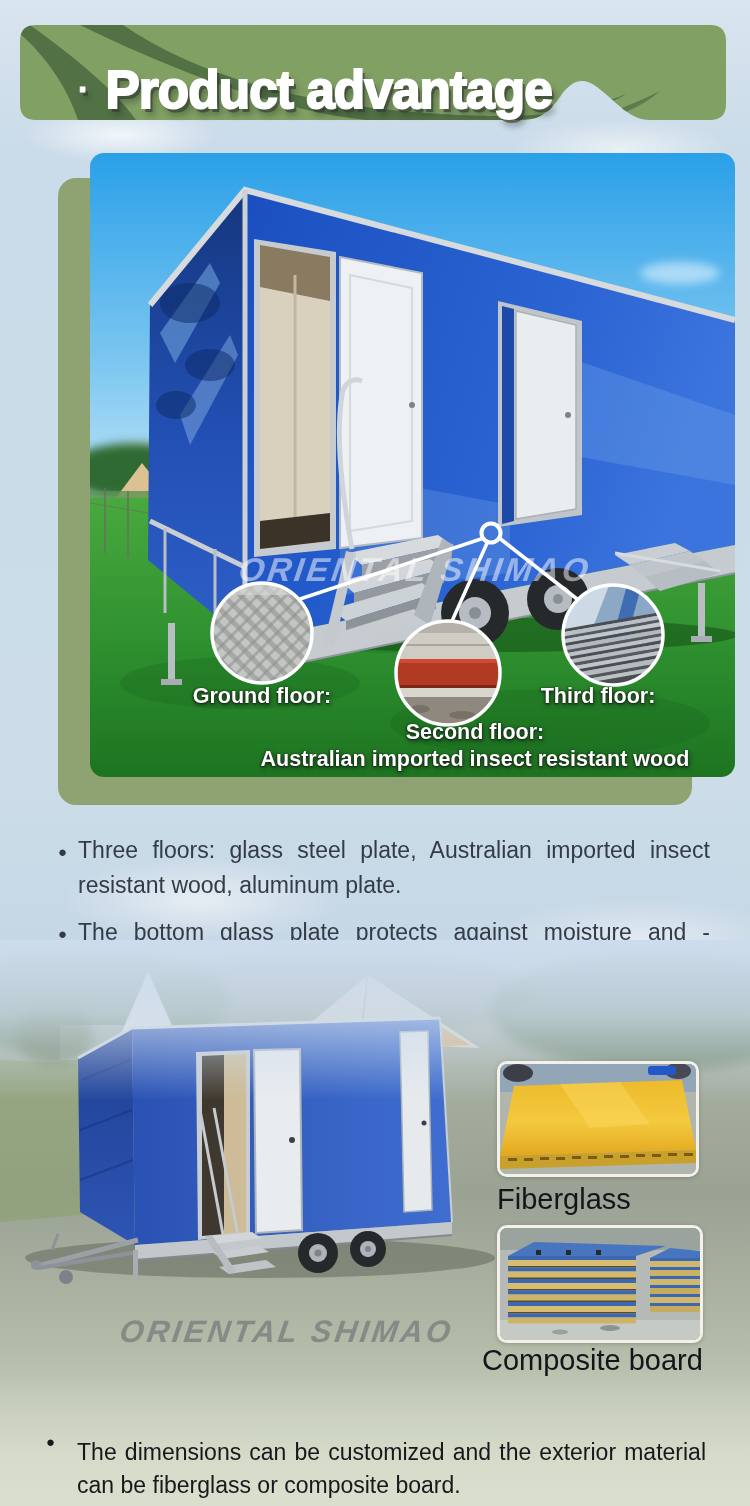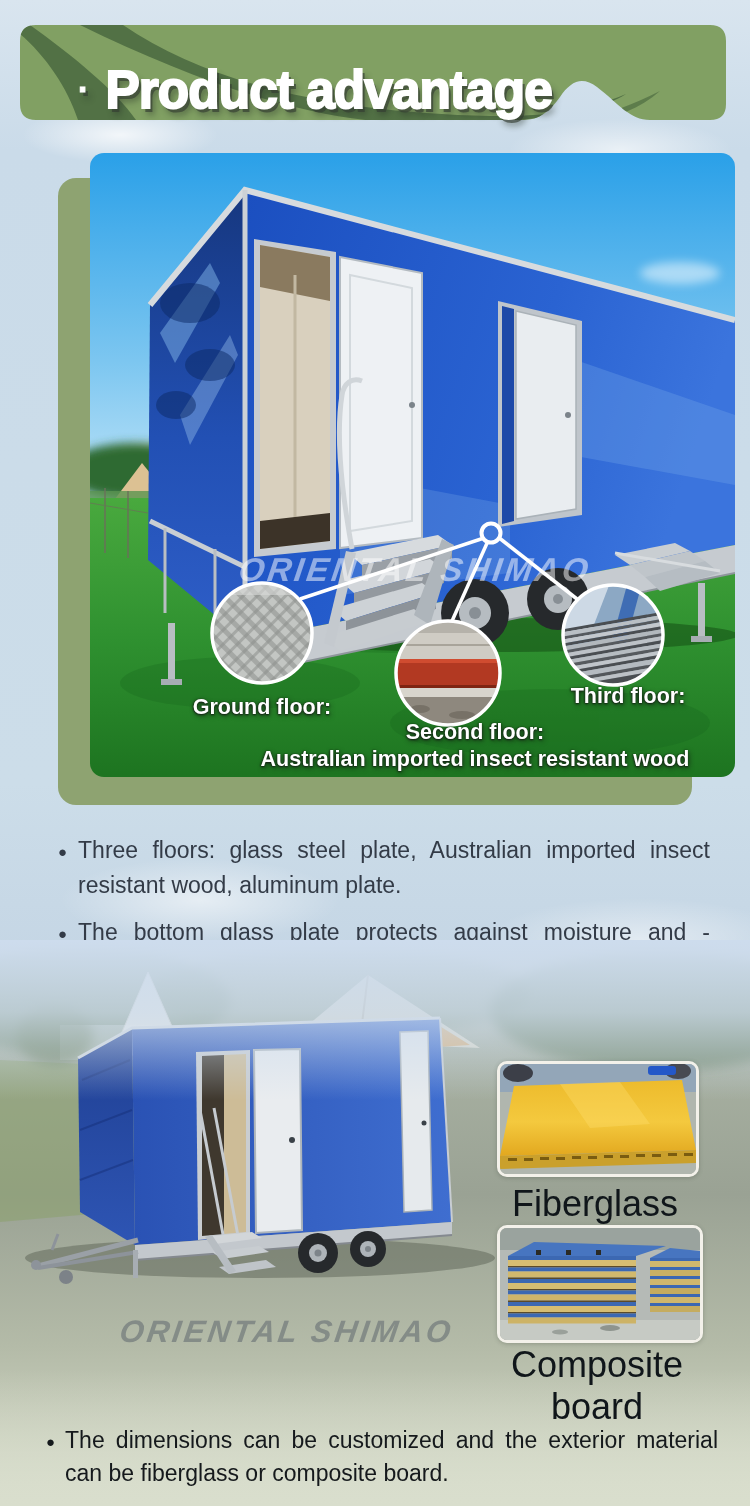--- a/index.html
+++ b/index.html
@@ -40,28 +40,28 @@
   .bullets{left:58px;top:833px;width:652px;}
   .bullet{display:flex;gap:11px;color:#333b47;font-size:23px;line-height:1.5;text-align:justify;margin:0 0 13px 0;}
   .bullet .b-dot{flex:0 0 auto;font-size:15px;line-height:1;padding-top:11px;color:#333b47;}
   .bullet p{margin:0;}
   
   .lower{left:0;top:940px;width:750px;height:566px;}
   .material-card{position:absolute;border:3px solid #f3f1ea;border-radius:10px;overflow:hidden;
     box-shadow:0 1px 4px rgba(60,70,60,.3);}
   .card-fiber{left:497px;top:121px;width:196px;height:110px;}
   .card-comp{left:497px;top:285px;width:200px;height:112px;}
-  .material-label{position:absolute;text-align:center;font-size:36px;color:#10161a;}
+  .material-label{position:absolute;text-align:left;font-size:29px;color:#10161a;}
   .lbl-fiber{left:497px;top:243px;width:196px;}
-  .lbl-comp{left:467px;top:404px;width:260px;}
+  .lbl-comp{left:482px;top:404px;width:260px;}
   
   .footer-note{left:46px;top:1424px;width:672px;display:flex;gap:10px;color:#15191c;
     font-size:23px;line-height:1.45;text-align:justify;}
   .footer-note .b-dot{flex:0 0 auto;font-size:15px;line-height:1;padding-top:10px;color:#15191c;}
-  .footer-note p{margin:0;}
+  .footer-note p{margin:12px;}
 </style>
 </head>
 <body>
 
 <div class="page">
 
   <div class="abs banner">
     <svg width="706" height="95" viewBox="0 0 706 95">
       <defs>
         <clipPath id="bannerClip">
@@ -294,24 +294,24 @@
               <rect x="463" y="521" width="122" height="4" fill="#bcc1c6"></rect>
             <rect x="463" y="525" width="122" height="8" fill="#4a4e52"></rect>
           </g>
         </g>
         <circle cx="523" cy="482" r="50" fill="none" stroke="#ffffff" stroke-width="3.5"></circle>
       </g>
     </svg>
 
     <div class="watermark wm-photo">ORIENTAL SHIMAO</div>
 
-    <div class="callout-label" style="left:52px;top:530px;width:240px;margin-top:11px;">
+    <div class="callout-label" style="left:52px;top:530px;width:240px;">
       <div>Ground floor:</div>
     </div>
-    <div class="callout-label" style="left:418px;top:530px;width:240px;">
+    <div class="callout-label" style="left:388px;top:530px;width:240px;">
       <div>Third floor:</div>
     </div>
     <div class="callout-label" style="left:60px;top:566px;width:650px;">
       <div>Second floor:</div>
       <div>Australian imported insect resistant wood</div>
     </div>
   </div>
 
   <div class="abs bullets">
     <div class="bullet">

